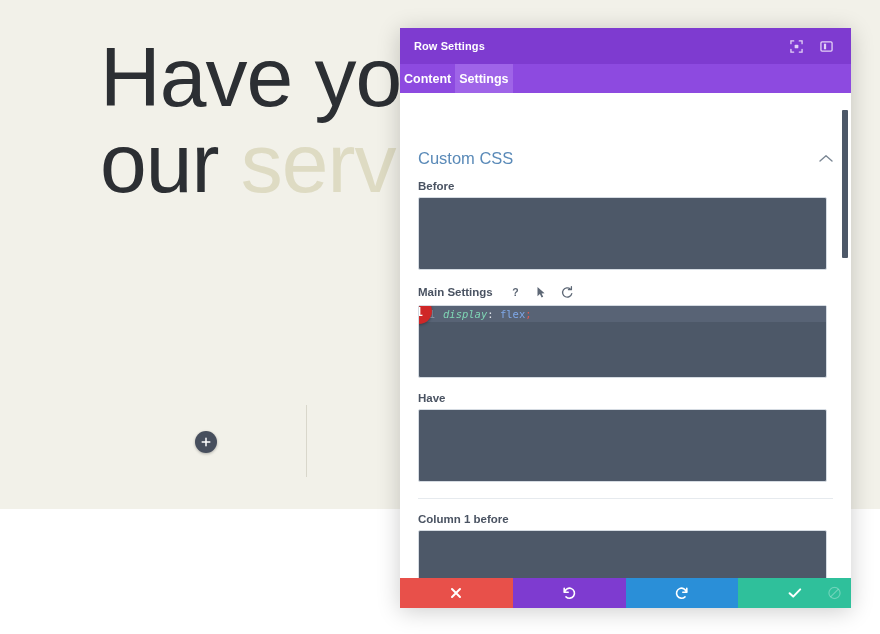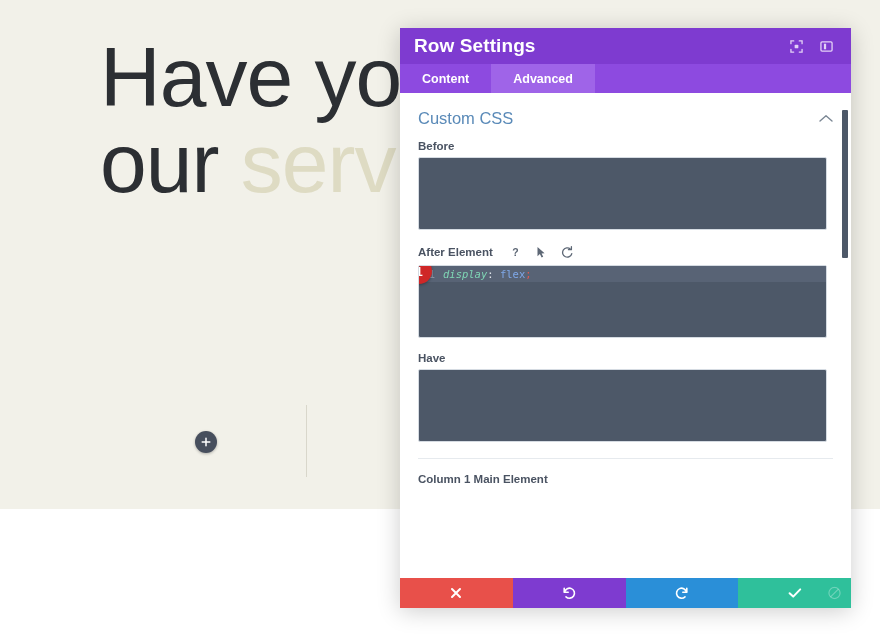--- a/index.html
+++ b/index.html
@@ -68,40 +68,40 @@
   }
   #modal-titlebar {
     height: 36px;
     background: #7e3bd0;
     display: flex; align-items: center;
     padding: 0 14px;
     flex: 0 0 auto;
   }
   #modal-title {
     color: #ffffff;
-    font-size: 19px;
+    font-size: 11px;
     font-weight: bold;
     letter-spacing: .1px;
     flex: 1 1 auto;
   }
   .titlebar-icon {
     width: 22px; height: 22px;
     display: flex; align-items: center; justify-content: center;
     color: #e3d2f6;
     margin-left: 8px;
     cursor: pointer;
   }
   #modal-tabs {
     height: 29px;
     background: #8d4ae0;
     display: flex;
     flex: 0 0 auto;
   }
   .modal-tab {
-    padding: 0 22px;
+    padding: 0 4px;
     height: 29px;
     display: flex; align-items: center;
     color: #ffffff;
     font-size: 12.5px;
     font-weight: bold;
     cursor: pointer;
     white-space: nowrap;
   }
   .modal-tab.active { background: #9f64e8; }
 
@@ -111,20 +111,21 @@
     overflow: hidden;
     background: #ffffff;
   }
   #modal-content {
     padding: 14px 18px 0 18px;
   }
 
   #section-header {
     display: flex; align-items: center; justify-content: space-between;
     padding: 2px 0 12px 0;
+    margin-top: 40px;
   }
   #section-title {
     color: #5a8ab8;
     font-size: 16.5px;
     font-weight: 400;
   }
   #section-toggle-icon {
     color: #7b8794;
     display: flex; align-items: center;
     cursor: pointer;
@@ -284,21 +285,21 @@
     <div class="titlebar-icon">
       <svg width="13" height="13" viewBox="0 0 14 14" aria-hidden="true">
         <rect x="1" y="2" width="12" height="10" rx="1.2" fill="none" stroke="currentColor" stroke-width="1.4"></rect>
         <rect x="4.2" y="4" width="2.4" height="6" fill="currentColor"></rect>
       </svg>
     </div>
   </div>
 
   <div id="modal-tabs">
     <div class="modal-tab">Content</div>
-    <div class="modal-tab active">Advanced</div>
+    <div class="modal-tab active">Settings</div>
   </div>
 
   <div id="modal-scroll-area">
     <div id="modal-content">
 
       <div id="section-header">
         <div id="section-title">Custom CSS</div>
         <div id="section-toggle-icon">
           <svg width="14" height="9" viewBox="0 0 14 9" aria-hidden="true">
             <path d="M1 7L7 1.8L13 7" fill="none" stroke="currentColor" stroke-width="1.4" stroke-linecap="round" stroke-linejoin="round"></path>
@@ -308,21 +309,21 @@
 
       <div class="field-group">
         <div class="field-label">
           <span class="lbl-text">Before</span>
         </div>
         <div class="css-textarea"></div>
       </div>
 
       <div class="field-group">
         <div class="field-label">
-          <span class="lbl-text">After Element</span>
+          <span class="lbl-text">Main Settings</span>
           <span class="label-icon">
             <svg width="11" height="12" viewBox="0 0 11 12" aria-hidden="true">
               <text x="5.5" y="9.5" text-anchor="middle" font-family="Liberation Sans, sans-serif" font-size="10.5" font-weight="bold" fill="currentColor">?</text>
             </svg>
           </span>
           <span class="label-icon">
             <svg width="11" height="13" viewBox="0 0 11 13" aria-hidden="true">
               <path d="M1.5 1L1.5 10.2L3.9 8.1L5.6 11.6L7.2 10.8L5.6 7.5L8.6 7.3Z" fill="currentColor"></path>
             </svg>
           </span>
@@ -349,20 +350,26 @@
 
       <div class="field-group">
         <div class="field-label">
           <span class="lbl-text">Have</span>
         </div>
         <div class="css-textarea"></div>
       </div>
 
       <hr class="field-divider">
 
+      <div class="field-group">
+        <div class="field-label">
+          <span class="lbl-text">Column 1 before</span>
+        </div>
+        <div class="css-textarea"></div>
+      </div>
 
       <div class="field-group">
         <div class="field-label">
           <span class="lbl-text">Column 1 Main Element</span>
         </div>
 
       </div>
 
     </div>
 

